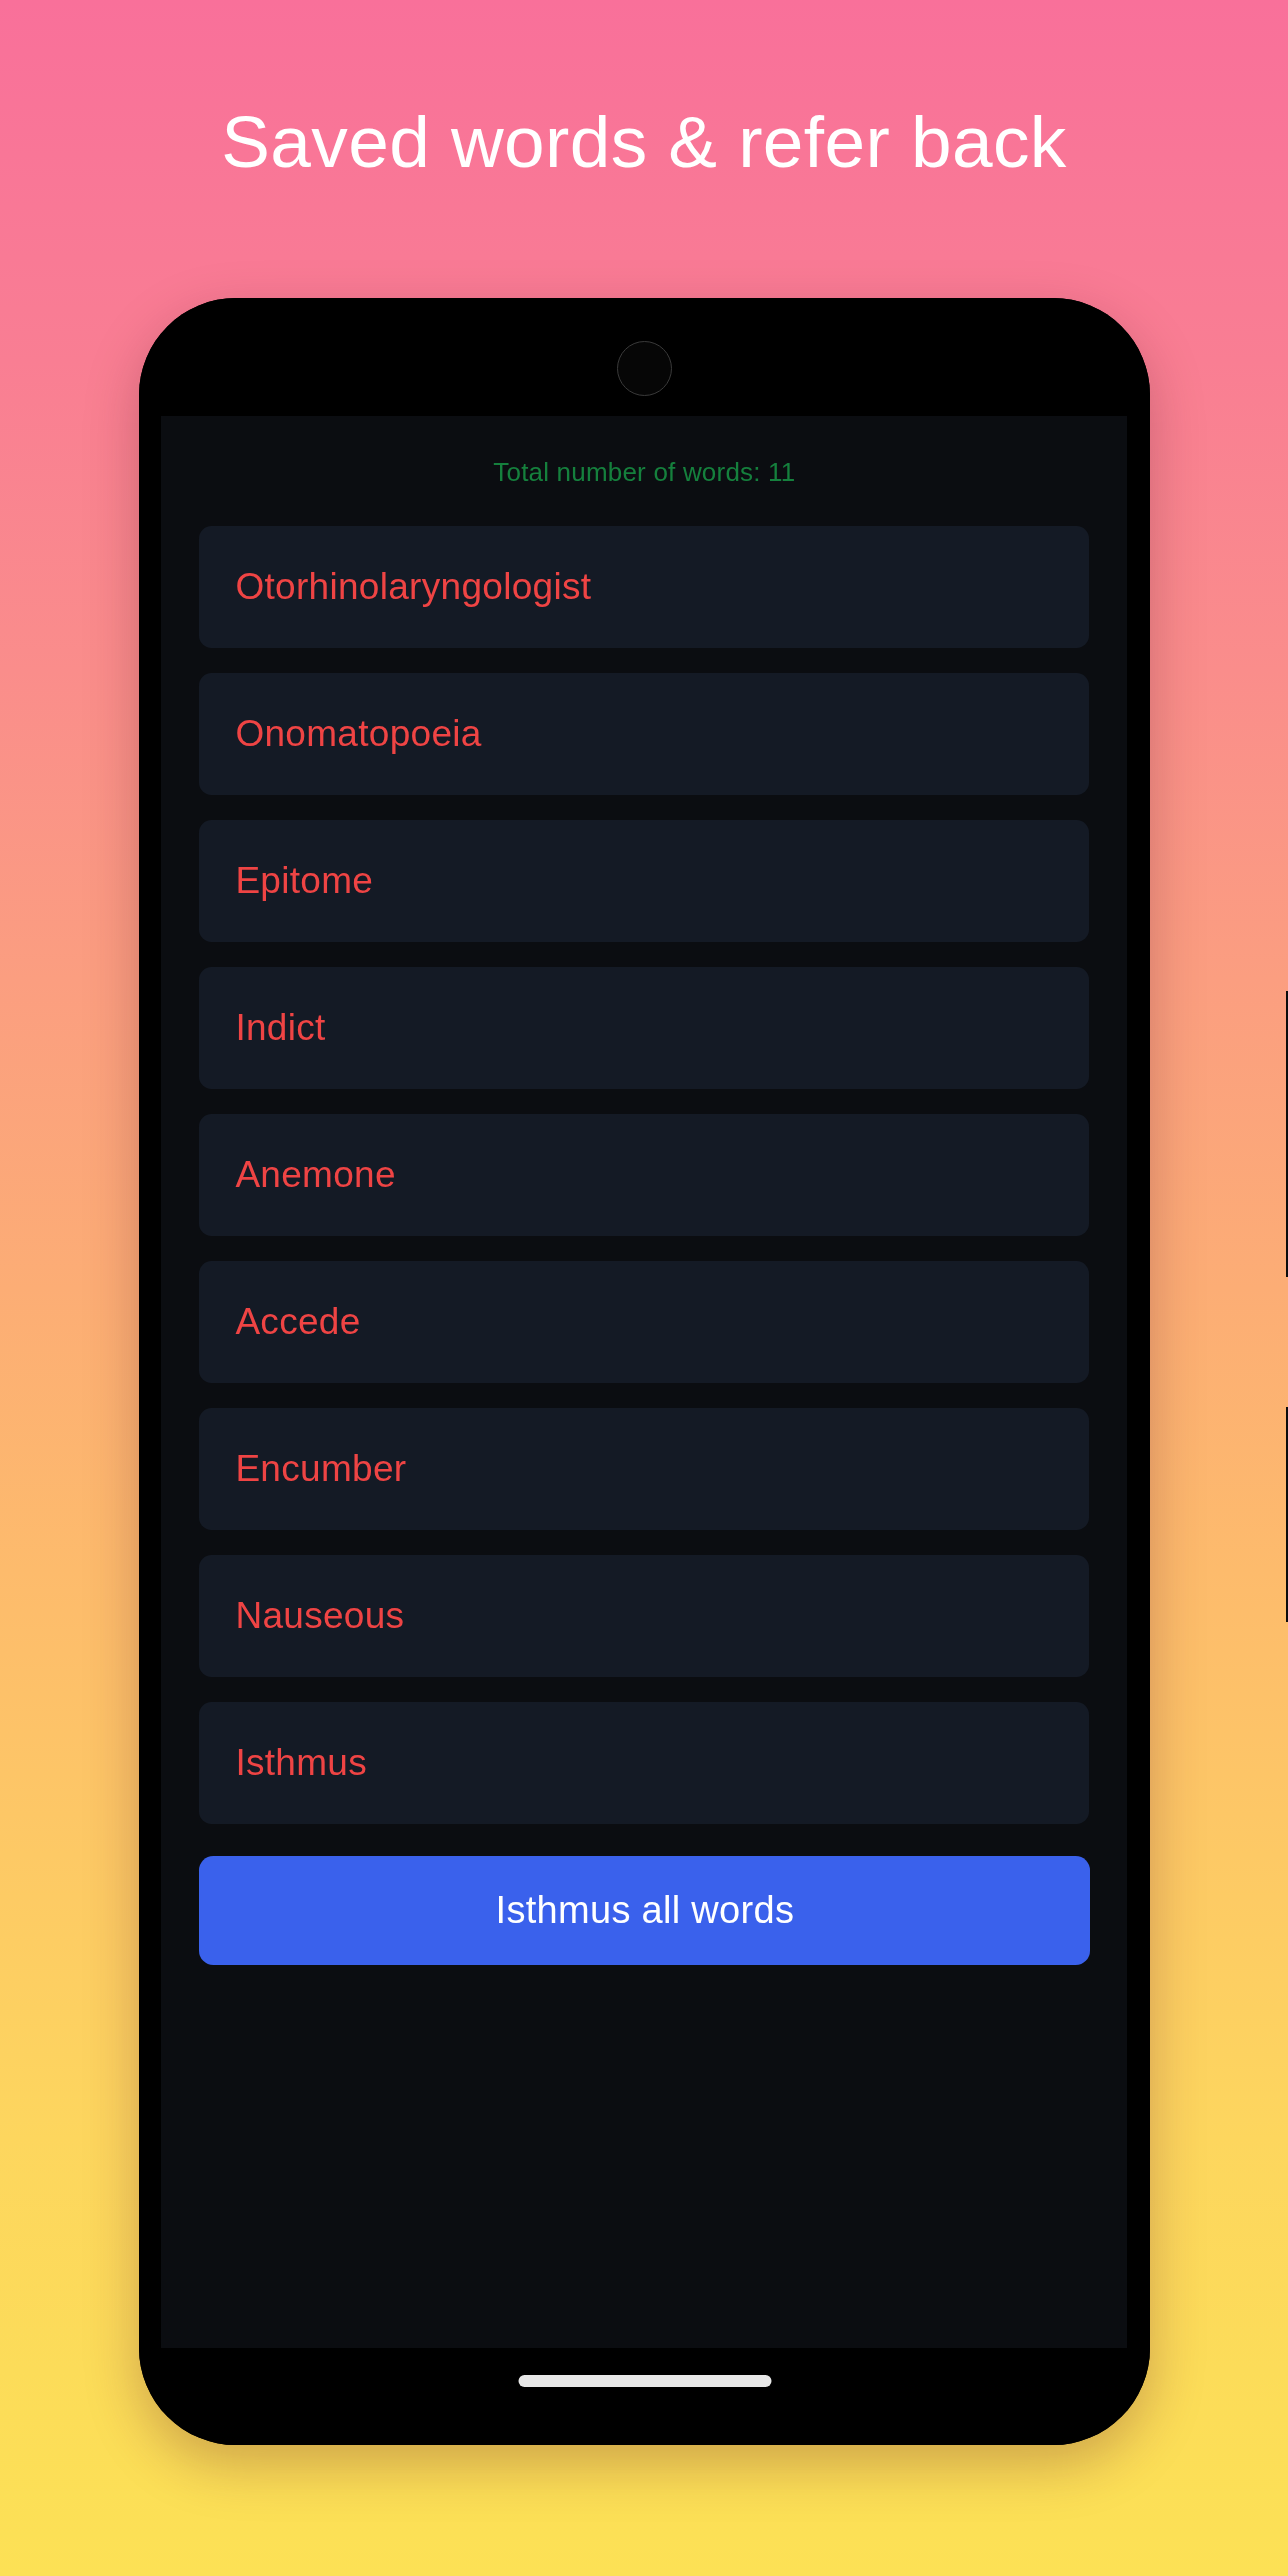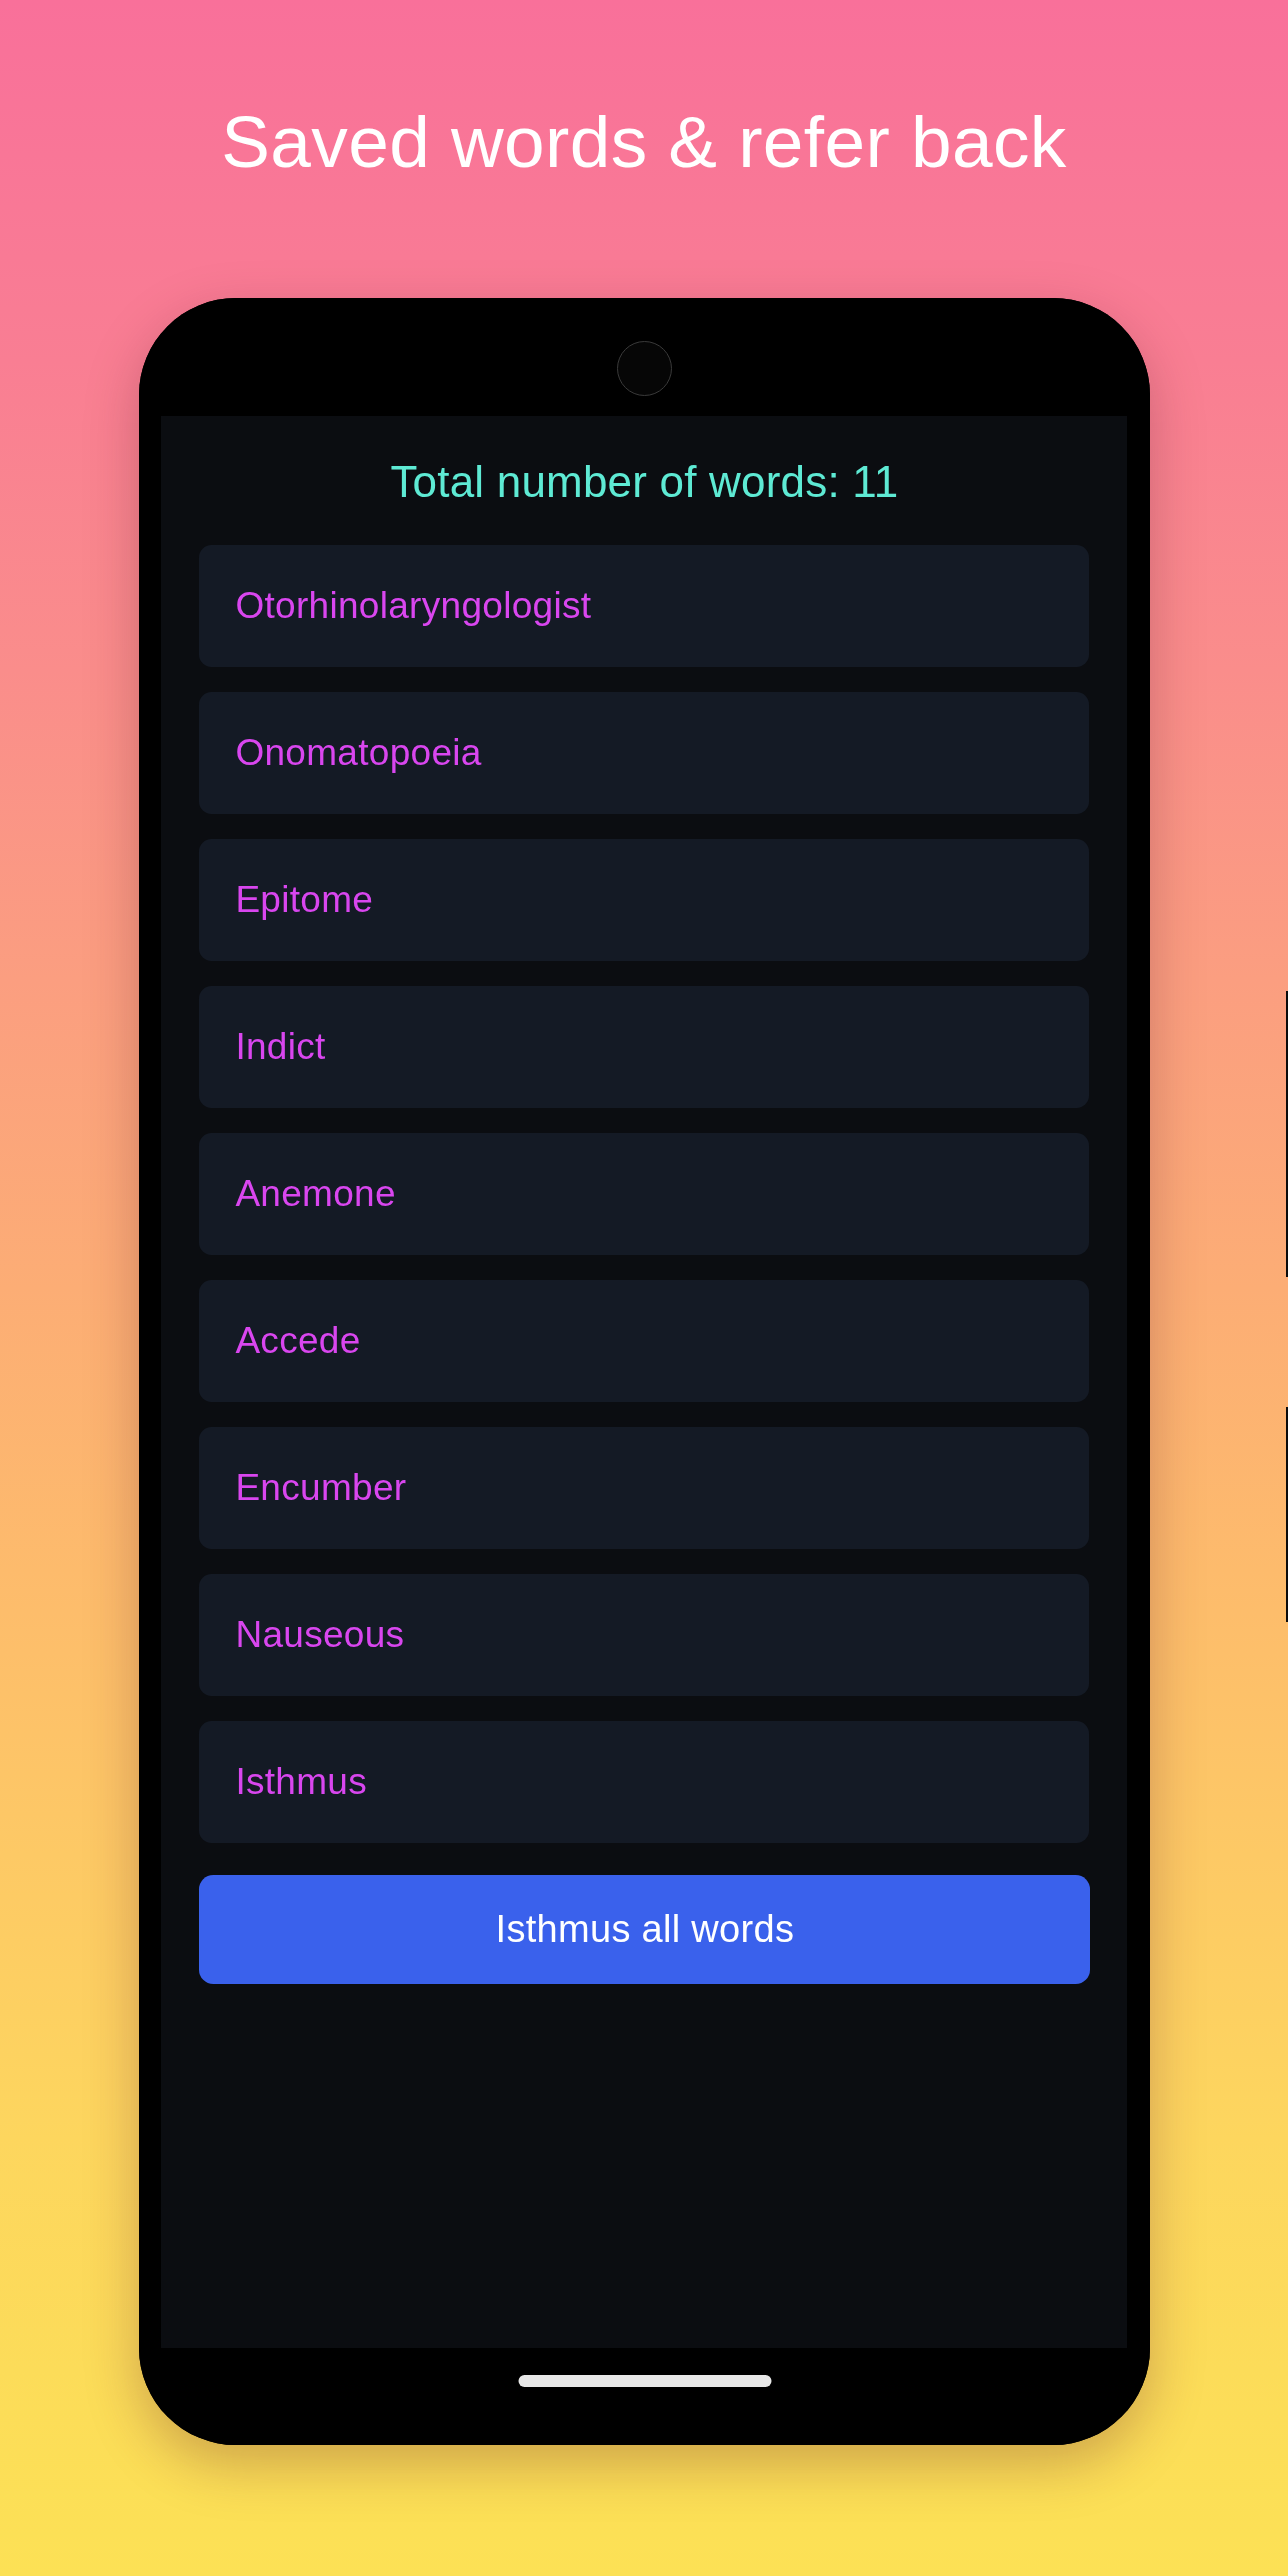--- a/index.html
+++ b/index.html
@@ -90,22 +90,22 @@
     top:118px;
     width:966px;
     height:1932px;
     background:#0b0d11;
     overflow:hidden;
   }
 
   #total-words {
     margin-top:41px;
     text-align:center;
-    color:#5eead4;
-    font-size:44px;
+    color:#15803d;
+    font-size:26px;
     font-weight:400;
     letter-spacing:0.2px;
   }
 
   #word-list {
     margin-top:38px;
     padding:0 38px;
     list-style:none;
   }
 
@@ -113,21 +113,21 @@
     height:122px;
     background:#141a25;
     border-radius:12.5px;
     margin-bottom:25px;
     display:flex;
     align-items:center;
     padding-left:36px;
   }
 
   .word-label {
-    color:#d946ef;
+    color:#ef4444;
     font-size:37px;
     font-weight:400;
     letter-spacing:0.3px;
   }
 
   #delete-all-words-button {
     margin:32px 38px 0 38px;
     height:109px;
     width:calc(100% - 75px);
     background:#3a61ec;

